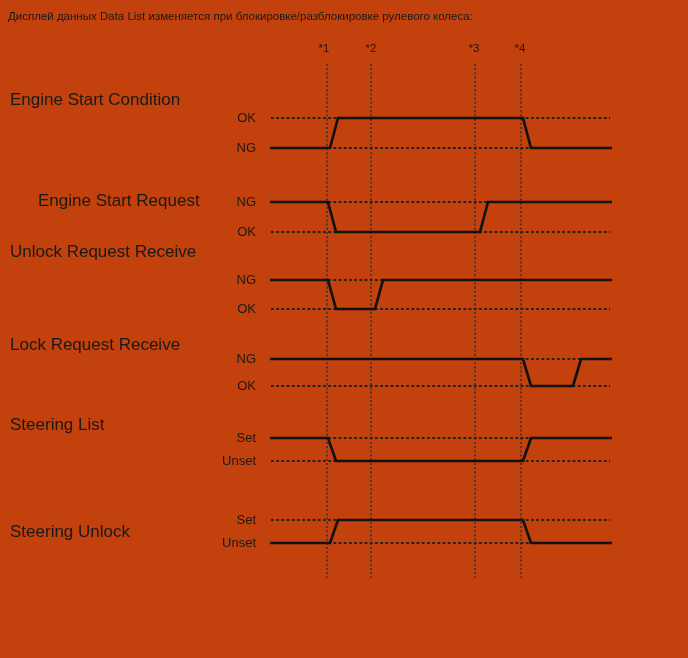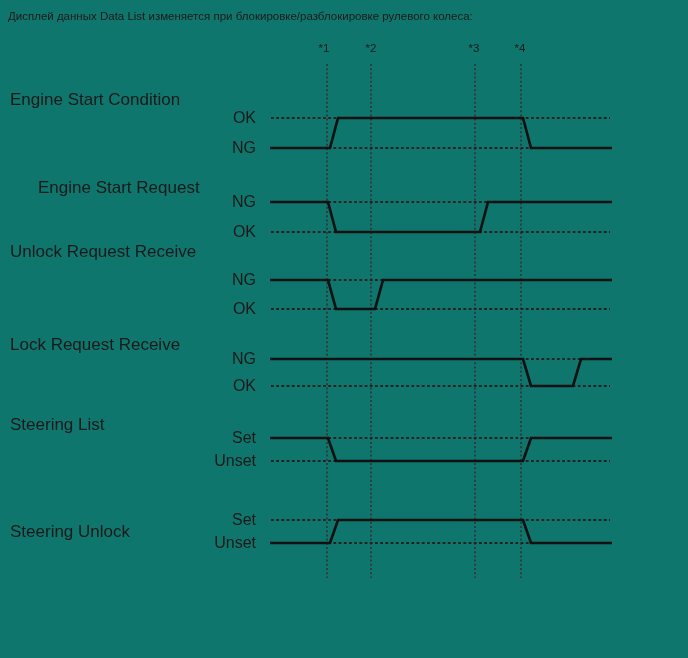--- a/index.html
+++ b/index.html
@@ -1,31 +1,31 @@
 <!DOCTYPE html>
 <html><head>
 <meta charset="utf-8">
 <style>
   html,body { margin:0; padding:0; background:#ffffff; }
   .page {
-    position:relative; width:688px; height:658px; background:#0f766e;
+    position:relative; width:688px; height:658px; background:#c2410c;
     font-family:"Liberation Sans", sans-serif; color:#1a1a1a; overflow:hidden;
   }
   .title {
     position:absolute; left:8px; top:9px; font-size:11.5px; line-height:14px;
     white-space:nowrap;
   }
   .diagram-svg { position:absolute; left:0; top:0; }
   .overlay { position:absolute; left:0; top:0; width:688px; height:658px; }
   .group-title {
     position:absolute; left:10px; font-size:17px; line-height:14px; white-space:nowrap;
   }
   .level-label {
     position:absolute; left:146px; width:110px; text-align:right;
-    font-size:16px; line-height:14px;
+    font-size:13px; line-height:14px;
   }
   .marker-label {
     position:absolute; width:30px; text-align:center;
     font-size:11.5px; line-height:14px;
   }
 </style>
 </head>
 <body>
 
 <div class="page">
@@ -57,21 +57,21 @@
     </svg>
 
   <div class="overlay">
       <div class="marker-label" style="left: 309px; top: 41px;">*1</div>
       <div class="marker-label" style="left: 356px; top: 41px;">*2</div>
       <div class="marker-label" style="left: 459px; top: 41px;">*3</div>
       <div class="marker-label" style="left: 505px; top: 41px;">*4</div>
       <div class="group-title" style="top: 93px;">Engine Start Condition</div>
       <div class="level-label" style="top: 111px;">OK</div>
       <div class="level-label" style="top: 141px;">NG</div>
-      <div class="group-title" style="top: 181px; padding-left: 28px;">Engine Start Request</div>
+      <div class="group-title" style="top: 194px; padding-left: 28px;">Engine Start Request</div>
       <div class="level-label" style="top: 195px;">NG</div>
       <div class="level-label" style="top: 225px;">OK</div>
       <div class="group-title" style="top: 245px;">Unlock Request Receive</div>
       <div class="level-label" style="top: 273px;">NG</div>
       <div class="level-label" style="top: 302px;">OK</div>
       <div class="group-title" style="top: 338px;">Lock Request Receive</div>
       <div class="level-label" style="top: 352px;">NG</div>
       <div class="level-label" style="top: 379px;">OK</div>
       <div class="group-title" style="top: 418px;">Steering List</div>
       <div class="level-label" style="top: 431px;">Set</div>

